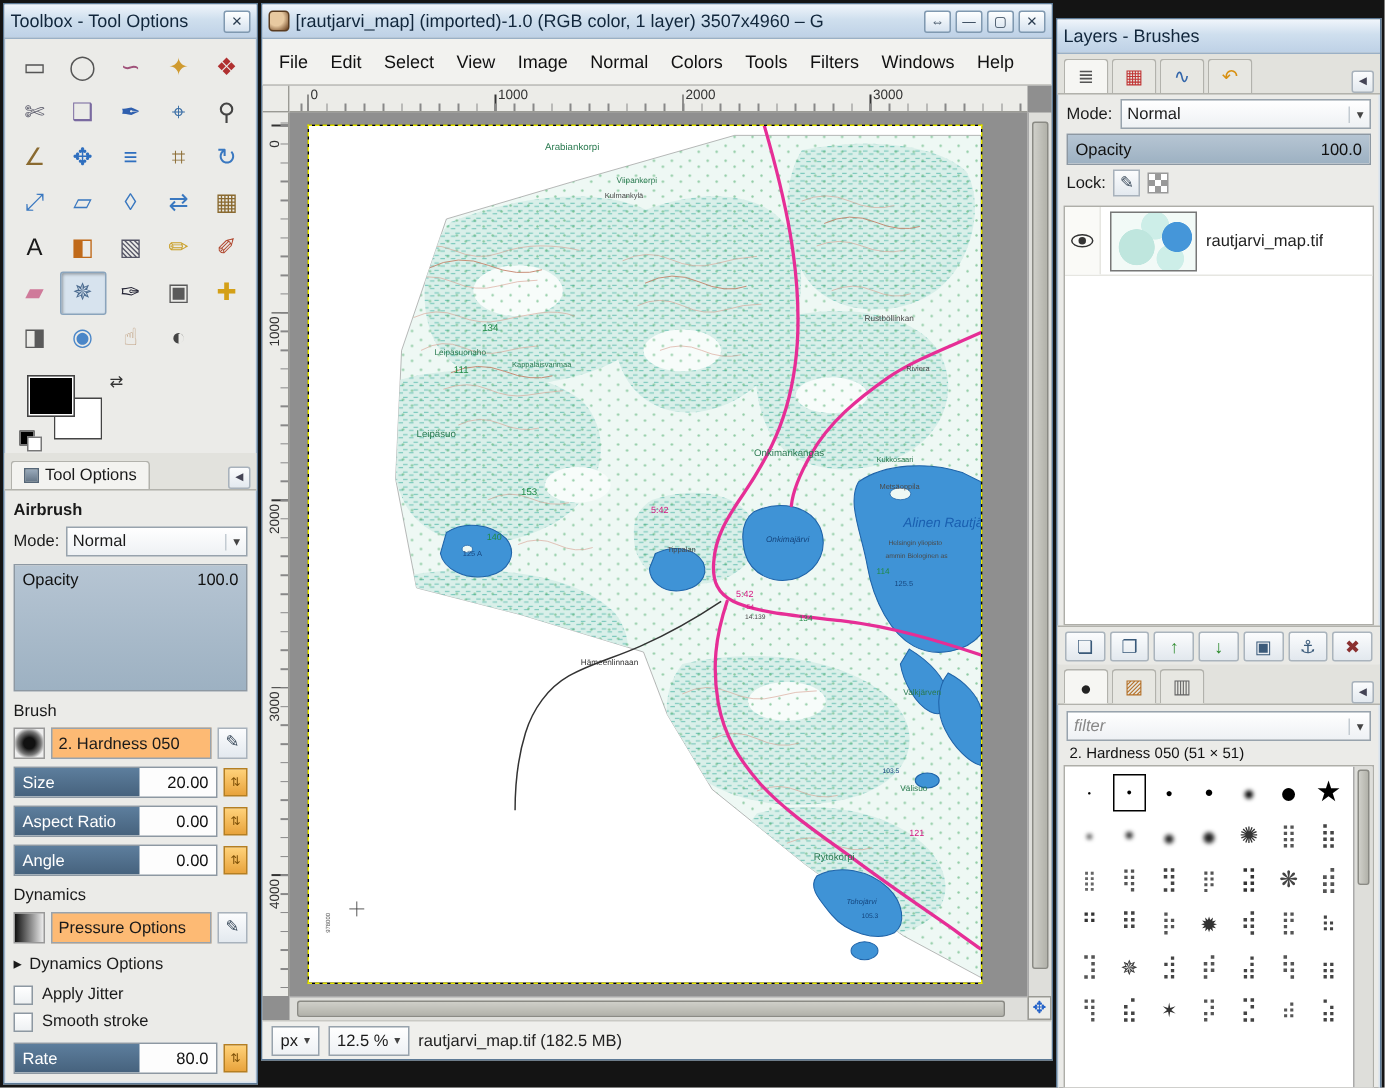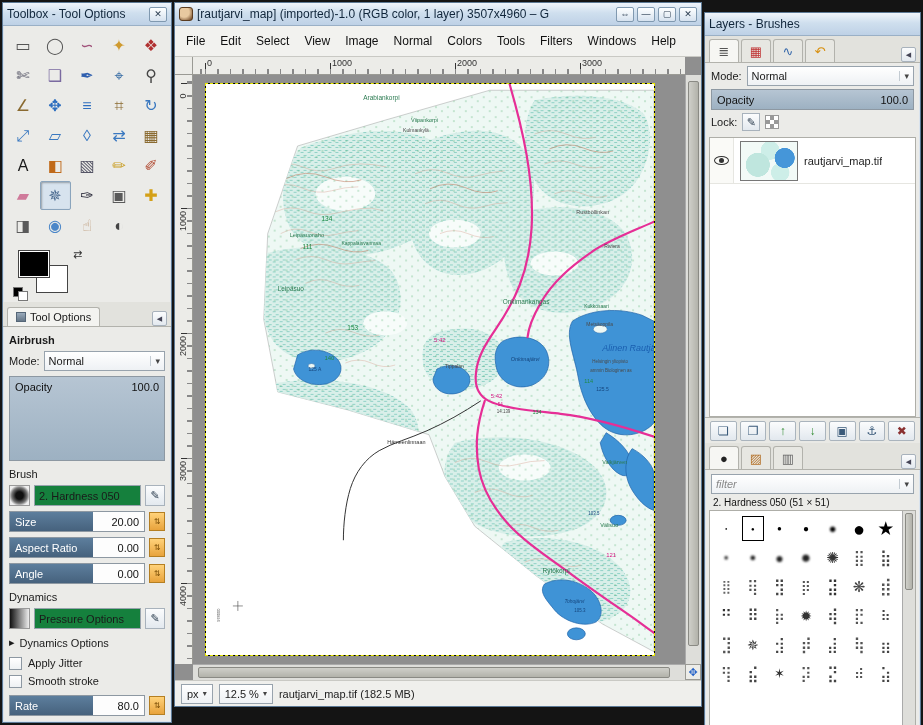--- a/index.html
+++ b/index.html
@@ -40,21 +40,21 @@
   .combo{flex:1;display:flex;align-items:center;height:20px;border:1px solid #98a3ad;background:linear-gradient(#fff,#eef1f4);padding:0 4px;gap:4px}
   .combo .caret{margin-left:auto;font-size:9px;color:#444;border-left:1px solid #c3cbd2;padding-left:4px}
   .spinscale{position:relative;height:21px;border:1px solid #8d98a2;background:#fdfdfd;overflow:hidden;flex:1}
   .spinscale .fill{position:absolute;left:0;top:0;bottom:0;background:linear-gradient(#5d7e9d,#46627d)}
   .spinscale.light .fill{background:linear-gradient(#b6c5d3,#9db1c2)}
   .ss-label{position:absolute;left:5px;top:4px;color:#fff}
   .spinscale.light .ss-label{color:#111}
   .ss-value{position:absolute;right:5px;top:4px;color:#111}
   .spin-icon{flex:0 0 16px;width:16px;height:19px;background:linear-gradient(#ffd27a,#e8a33c);border:1px solid #b57f22;font-size:8px;color:#7a4d05;text-align:center;line-height:17px}
   .sub-label{margin-top:2px}
-  .inset{flex:1;height:21px;border:1px solid #98a3ad;background:#15803d;display:flex;align-items:center;padding:0 4px;overflow:hidden;white-space:nowrap}
+  .inset{flex:1;height:21px;border:1px solid #98a3ad;background:#fdba74;display:flex;align-items:center;padding:0 4px;overflow:hidden;white-space:nowrap}
   .mini-preview{flex:0 0 21px;width:21px;height:21px;border:1px solid #999;background:radial-gradient(circle,#111 28%,#777 58%,#eee 78%)}
   .dyn-preview{flex:0 0 21px;width:21px;height:21px;border:1px solid #999;background:linear-gradient(90deg,#111,#eee)}
   .mini-btn{flex:0 0 20px;width:20px;height:21px;border:1px solid #a8b2bc;background:linear-gradient(#fbfcfd,#e3e9ef);text-align:center;line-height:19px;font-size:11px;color:#345}
   .expander{display:flex;align-items:center;gap:5px;margin-top:2px}
   .checkrow{display:flex;align-items:center;gap:6px;height:18px}
   .checkbox{width:13px;height:13px;border:1px solid #8d98a2;background:linear-gradient(#fff,#eef1f3)}
   .rate-row{margin-top:auto}
 
   
   .menubar{flex:0 0 21px;display:flex;align-items:center;gap:1px;padding:5px 4px;background:#f2f2ef;border-bottom:1px solid #c9c9c4}

